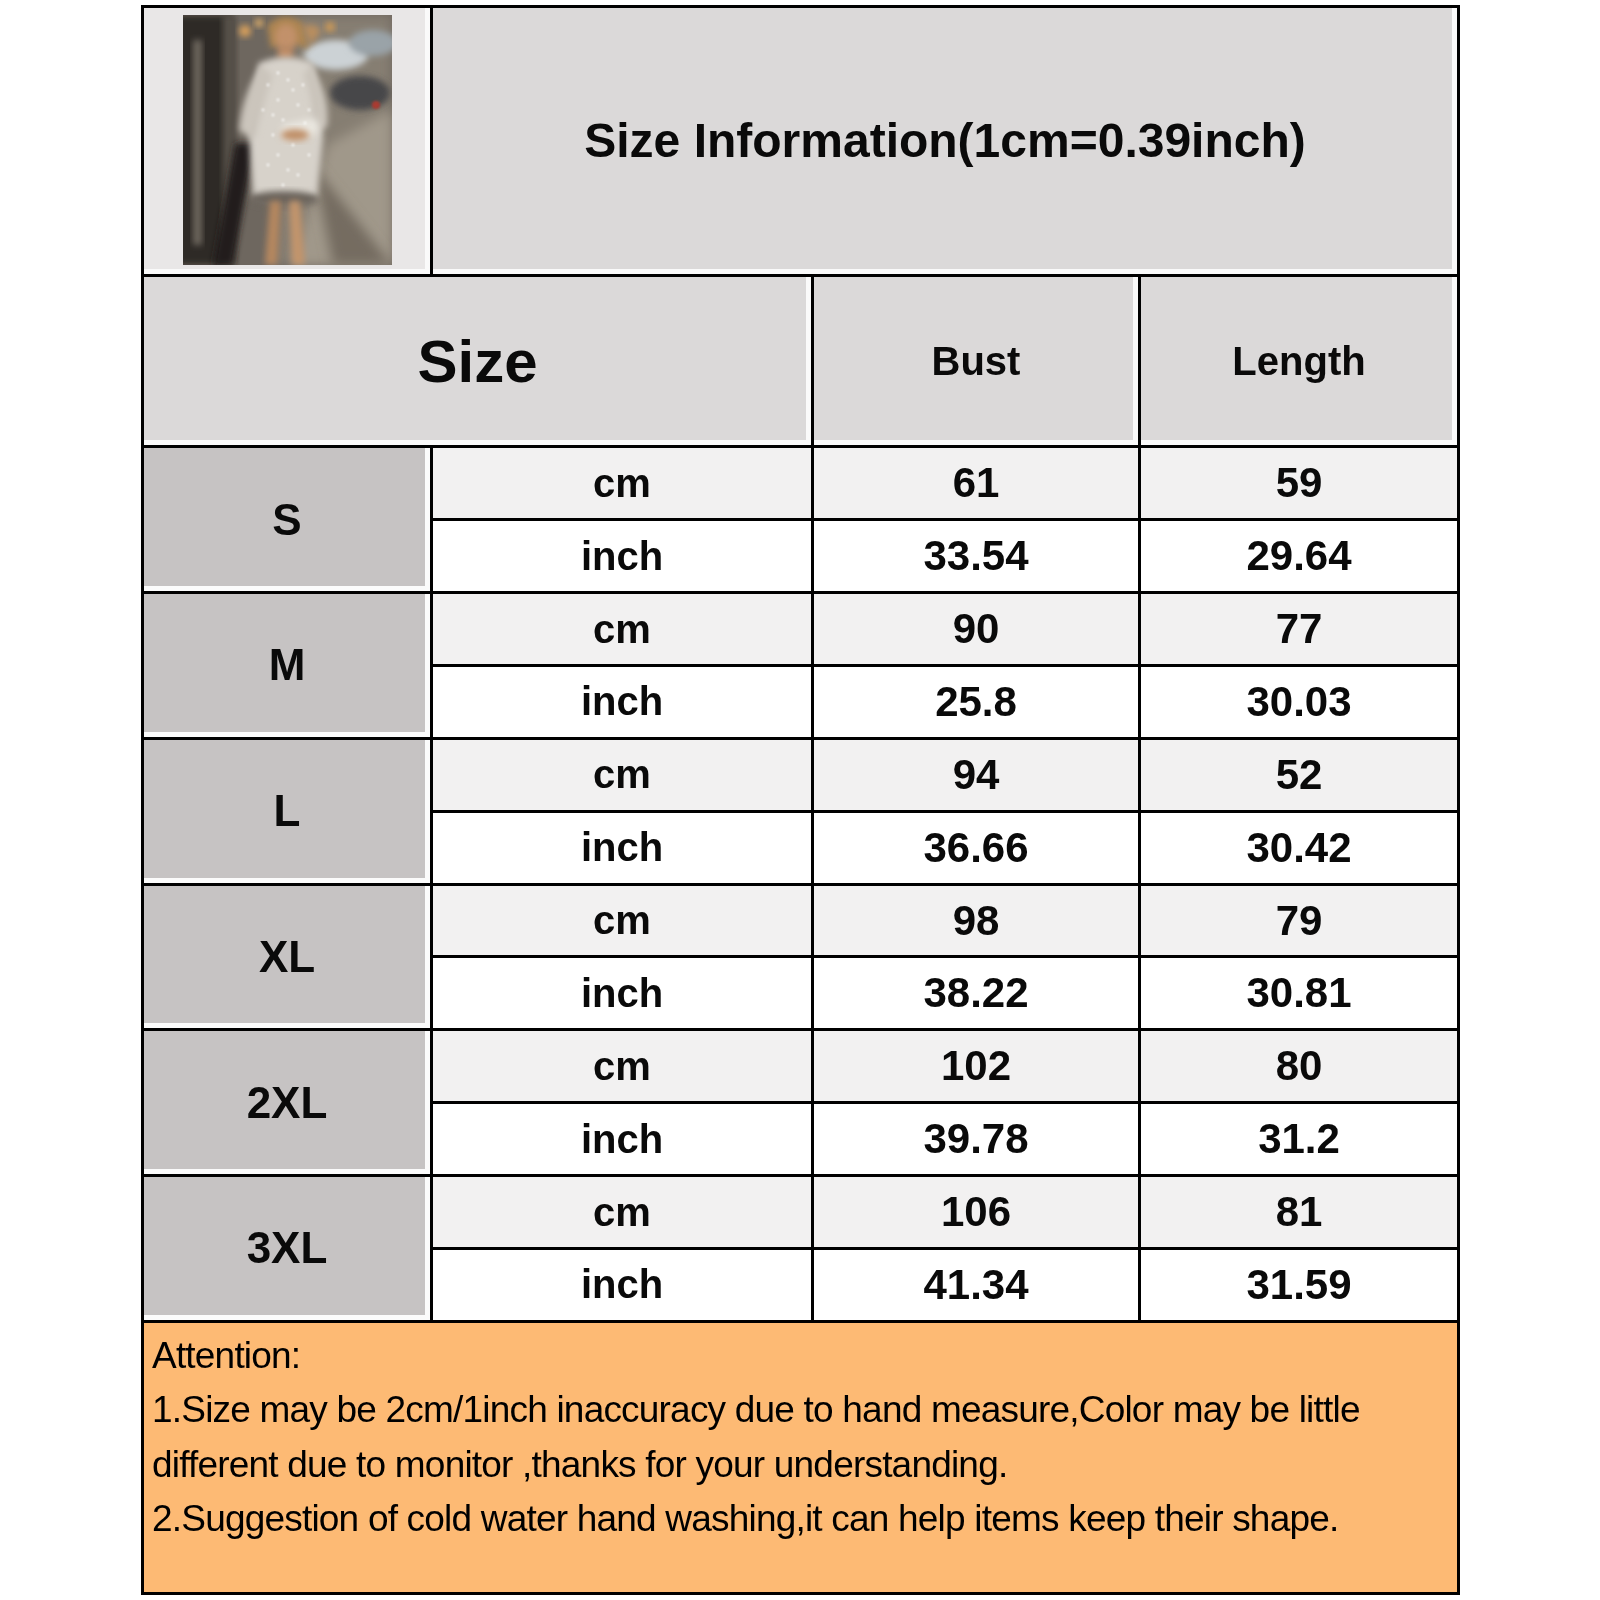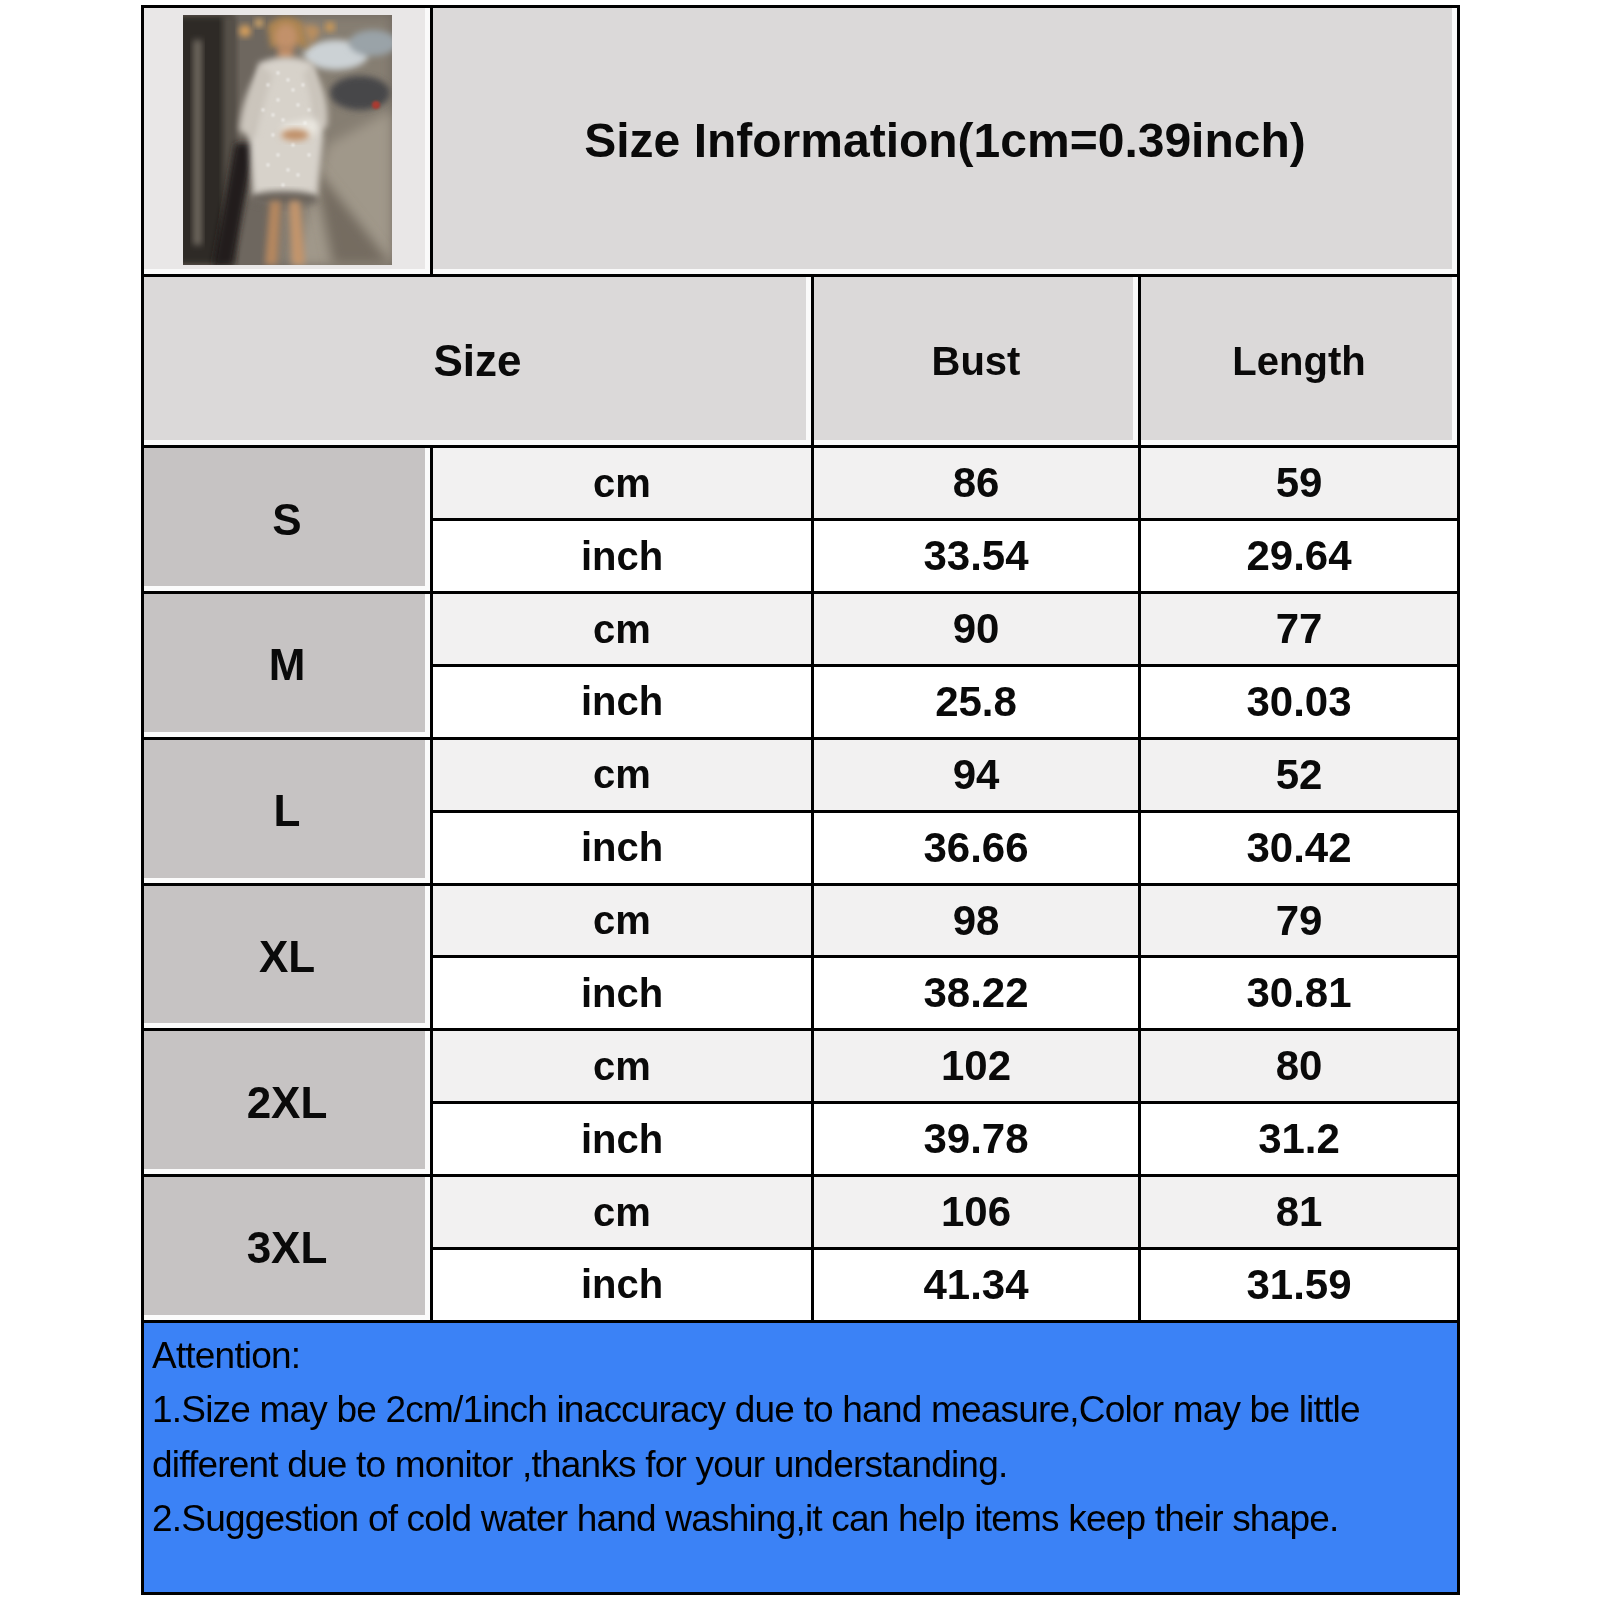--- a/index.html
+++ b/index.html
@@ -44,41 +44,41 @@
     background: #dbd9d9;
     font-size: 48px;
     font-weight: 700;
     letter-spacing: 0px;
     box-shadow: inset -5px -5px 0 0 #fafafa;
   }
   .photo-frame { display: block; margin: 4px auto 5px auto; width: 209px; height: 250px; }
 
   
   tr.head-row td { height: 164px; background: #dbd9d9; font-weight: 700; box-shadow: inset -5px -5px 0 0 #fafafa; }
-  td.size-head { font-size: 44px; }
+  td.size-head { font-size: 60px; }
   td.col-head  { font-size: 40px; }
 
   
   tr.data-row td { height: 68px; font-weight: 700; }
   td.size-label {
     background: #c6c3c3;
     font-size: 44px;
     box-shadow: inset -5px -5px 0 0 #fbfbfb;
   }
   tr.cm-row  td.unit-cell, tr.cm-row  td.val-cell { background: #f2f1f1; }
   tr.inch-row td.unit-cell, tr.inch-row td.val-cell { background: #ffffff; }
   td.unit-cell { font-size: 40px; }
   td.val-cell  { font-size: 42px; }
 
   
   tr.attn-row td {
     height: 262px;
     vertical-align: top;
     text-align: left;
-    background: #3b82f6;
+    background: #fdba74;
   }
   .attn-wrap {
     padding: 6px 14px 0 8px;
     font-size: 37px;
     font-weight: 400;
     letter-spacing: -0.8px;
     line-height: 1.47;
     color: #000;
   }
 </style>
@@ -174,21 +174,21 @@
 
   <tr class="head-row">
     <td class="size-head" colspan="2">Size</td>
     <td class="col-head">Bust</td>
     <td class="col-head">Length</td>
   </tr>
 
   <tr class="data-row cm-row">
     <td class="size-label" rowspan="2">S</td>
     <td class="unit-cell">cm</td>
-    <td class="val-cell">86</td>
+    <td class="val-cell">61</td>
     <td class="val-cell">59</td>
   </tr>
   <tr class="data-row inch-row">
     <td class="unit-cell">inch</td>
     <td class="val-cell">33.54</td>
     <td class="val-cell">29.64</td>
   </tr>
 
   <tr class="data-row cm-row">
     <td class="size-label" rowspan="2">M</td>

